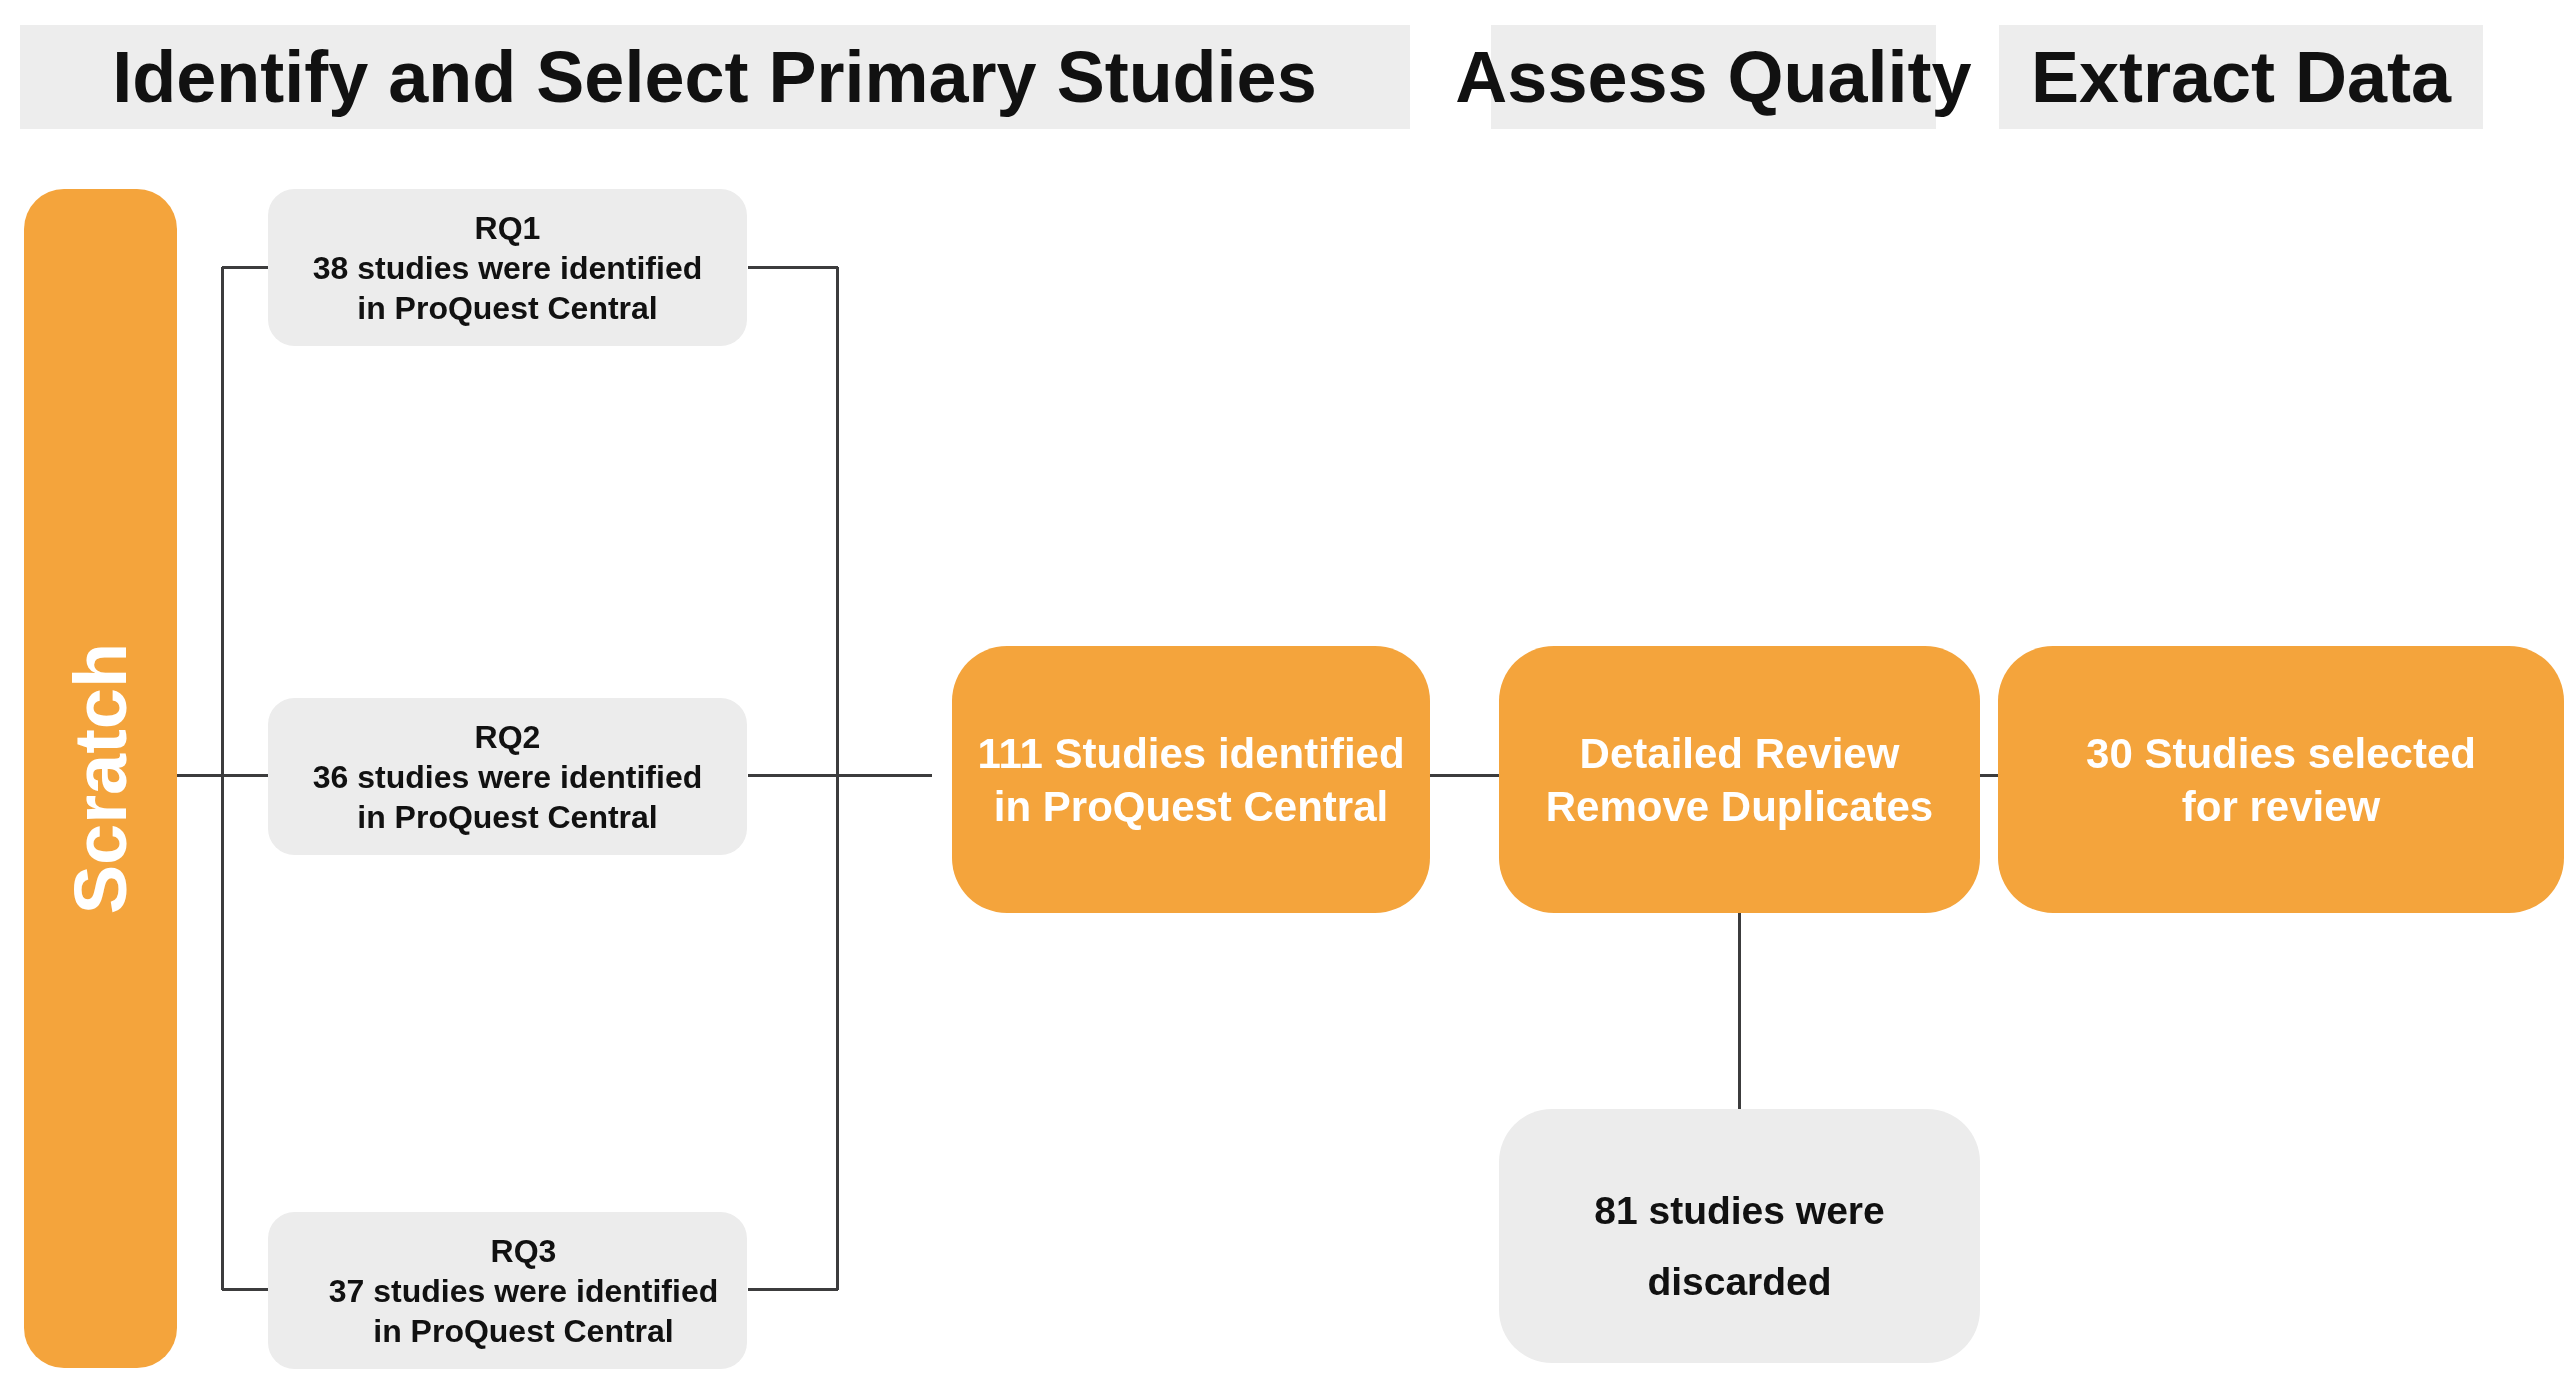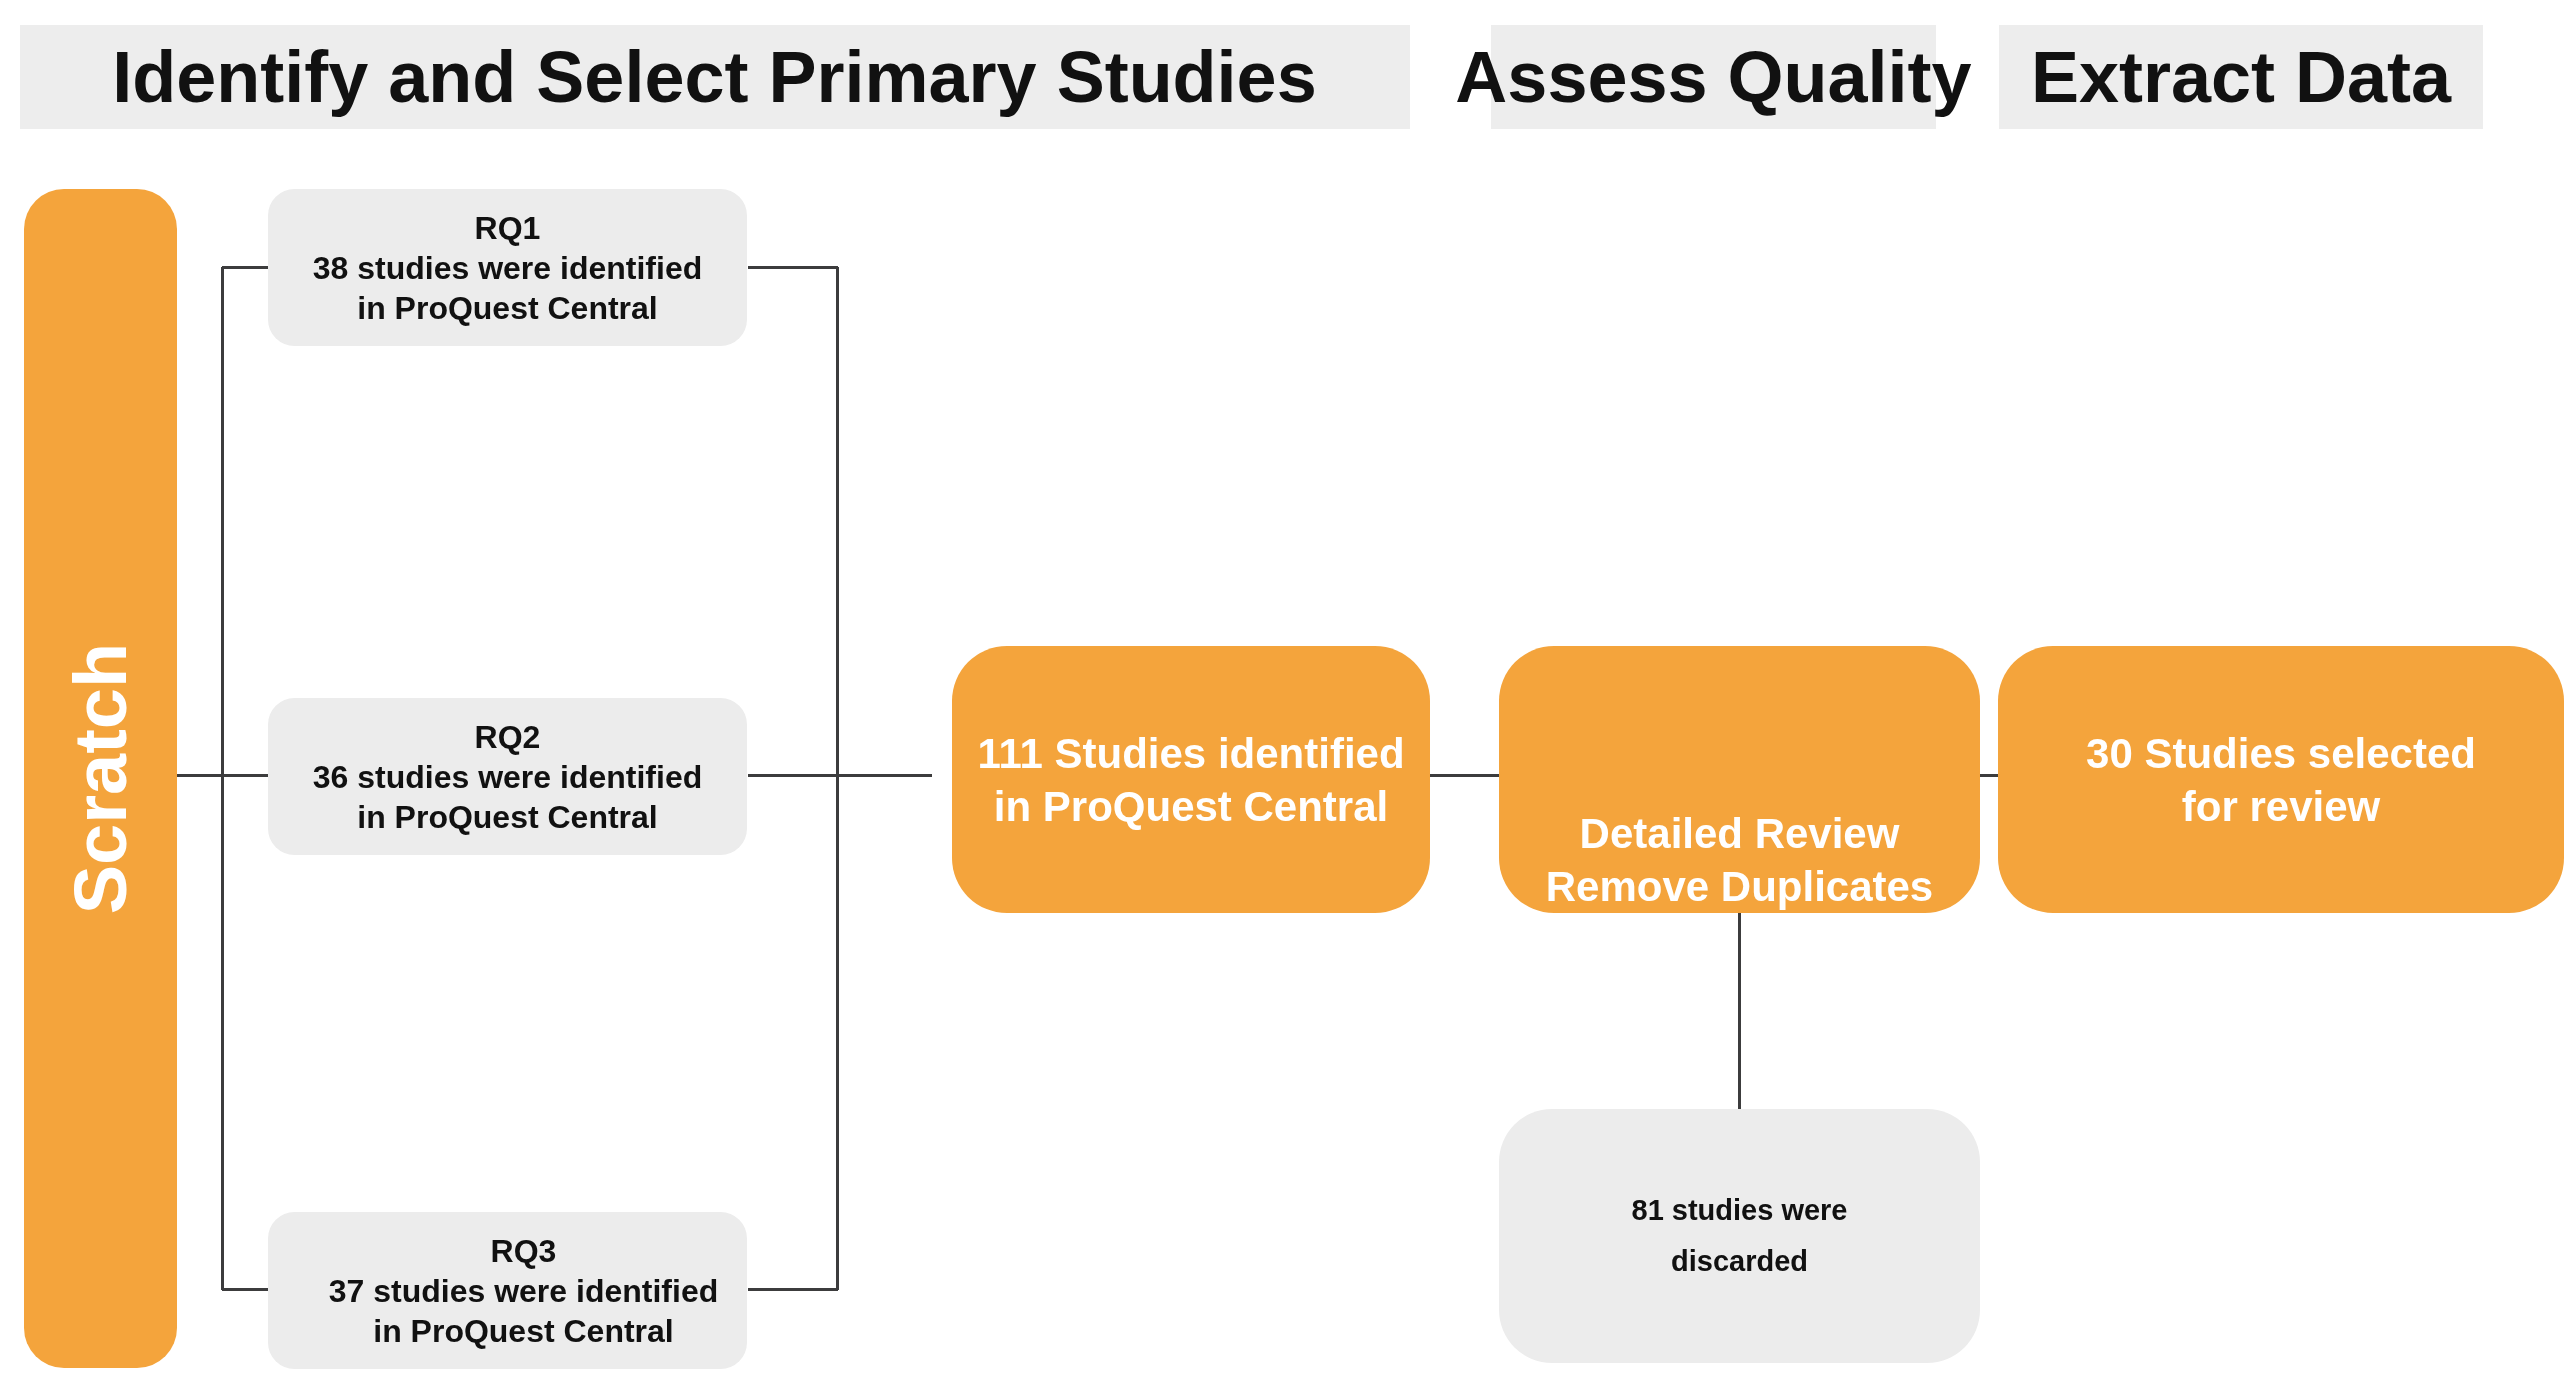--- a/index.html
+++ b/index.html
@@ -103,42 +103,43 @@
     text-align:center;
   }
   .proc-box div{
     font-size:42px;
     line-height:53px;
     font-weight:700;
     color:var(--text-light);
     white-space:nowrap;
   }
   .proc-a{left:932px;width:478px;margin-left:20px;}
-  .proc-b{left:1499px;width:481px;justify-content:flex-end;}
+  .proc-b{left:1499px;width:481px;}
   .proc-c{left:1998px;width:566px;}
 
   .discard-box{
     position:absolute;
     left:1499px;top:1109px;
     width:481px;height:254px;
     background:var(--box-gray);
     border-radius:53px;
     display:flex;
     flex-direction:column;
     align-items:center;
     justify-content:center;
     z-index:2;
     text-align:center;
   }
   .discard-box div{
-    font-size:29px;
+    font-size:39px;
     line-height:51px;
     font-weight:700;
     color:var(--text-dark);
     white-space:nowrap;
+    margin-top:20px;
   }
 </style>
 </head>
 <body>
 
 <div class="canvas">
 
   <svg class="connectors" viewBox="0 0 2912 1568" xmlns="http://www.w3.org/2000/svg">
     <g stroke="#3C3C3D" stroke-width="3.5" fill="none" shape-rendering="crispEdges">
 

